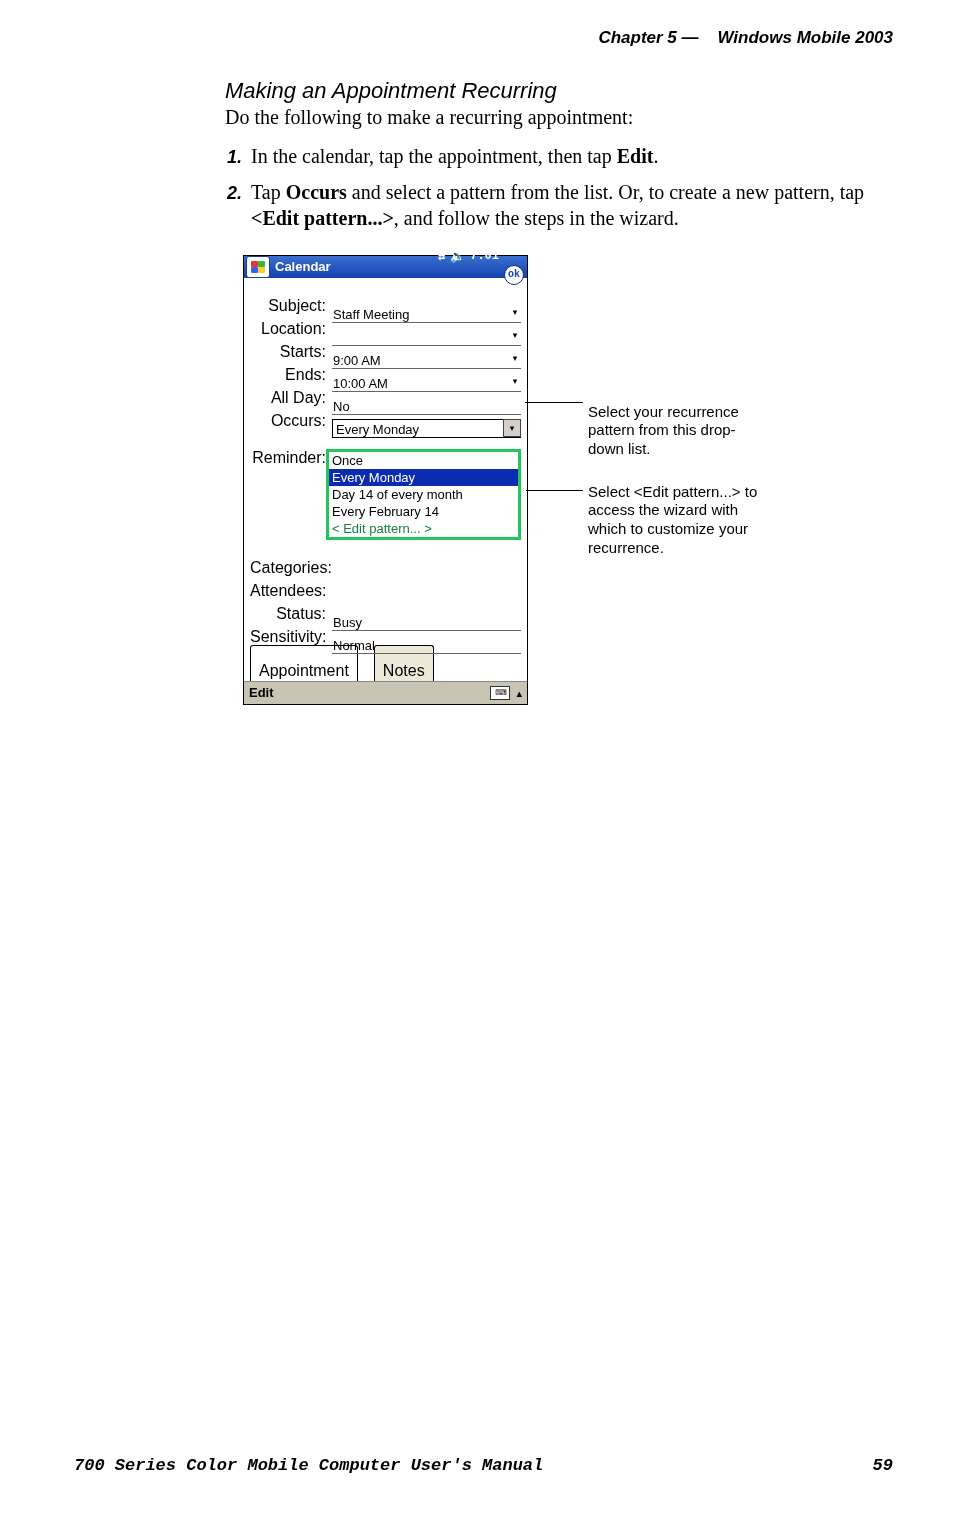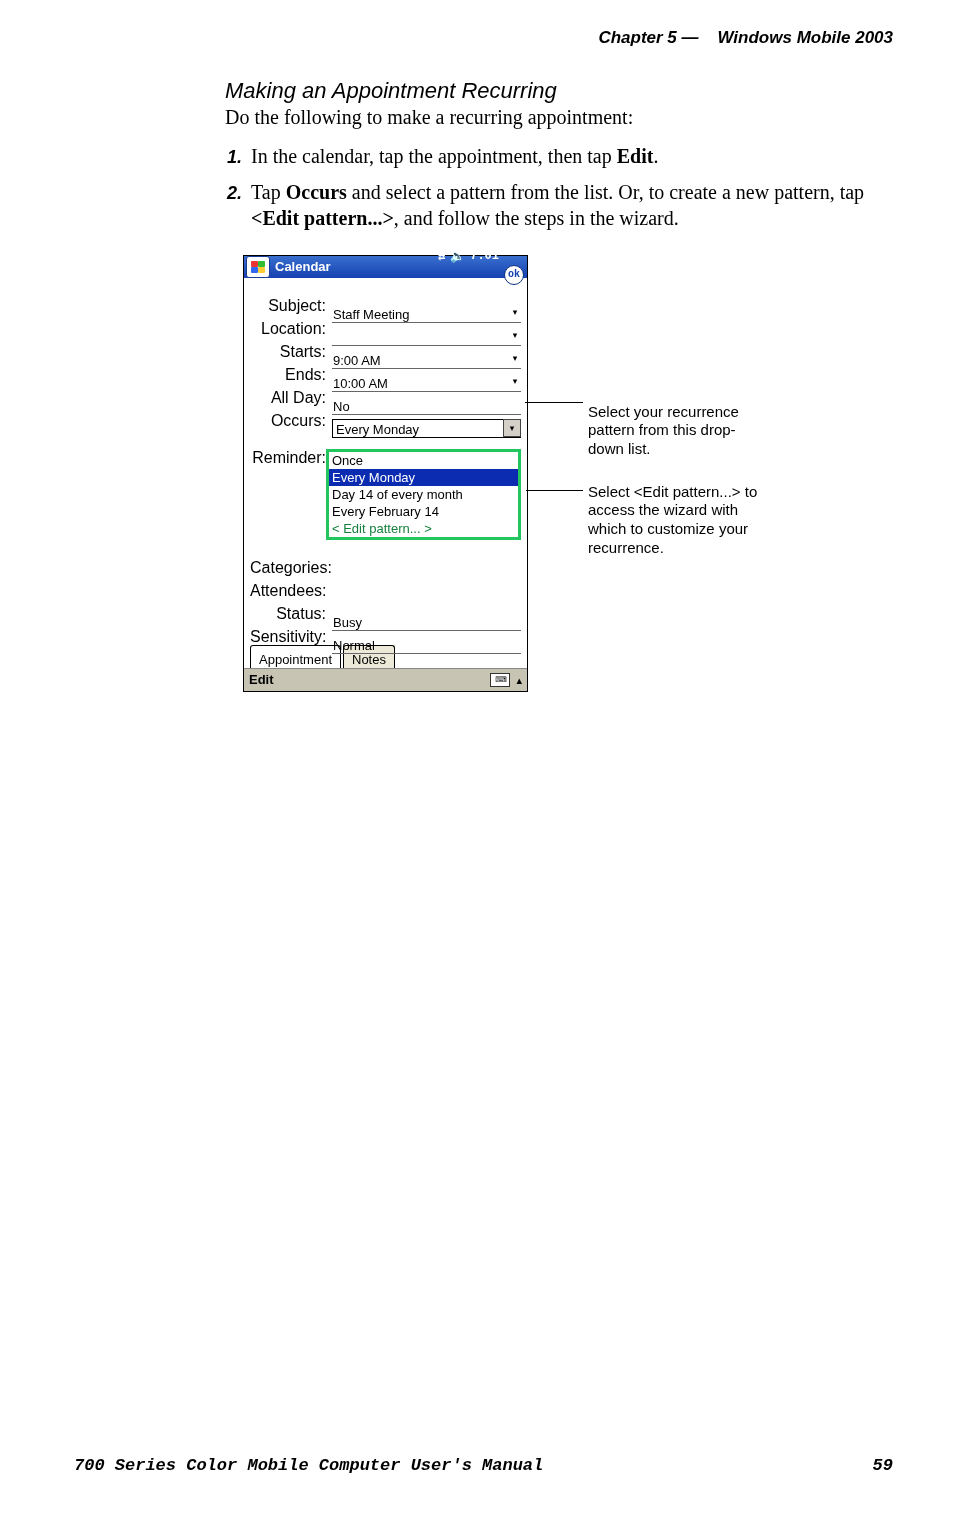--- a/index.html
+++ b/index.html
@@ -175,23 +175,23 @@
 
   .tabbar {
     display:flex;
     align-items:flex-end;
     margin: 12px 4px 0 4px;
     padding: 0 2px;
   }
   .tab {
     border:1px solid #000;
     border-bottom:none;
-    font-size:13px;
-    padding: 6px 8px 1px 8px;
-    margin-right:2px;
+    font-size:16px;
+    padding: 16px 8px 1px 8px;
+    margin-right:16px;
     background:#ece9d8;
     border-radius: 3px 3px 0 0;
   }
   .tab.active { background:#fff; }
   .bottombar {
     background:#c8c4b4;
     border-top:1px solid #888;
     height:22px;
     display:flex; align-items:center;
     padding: 0 5px;

